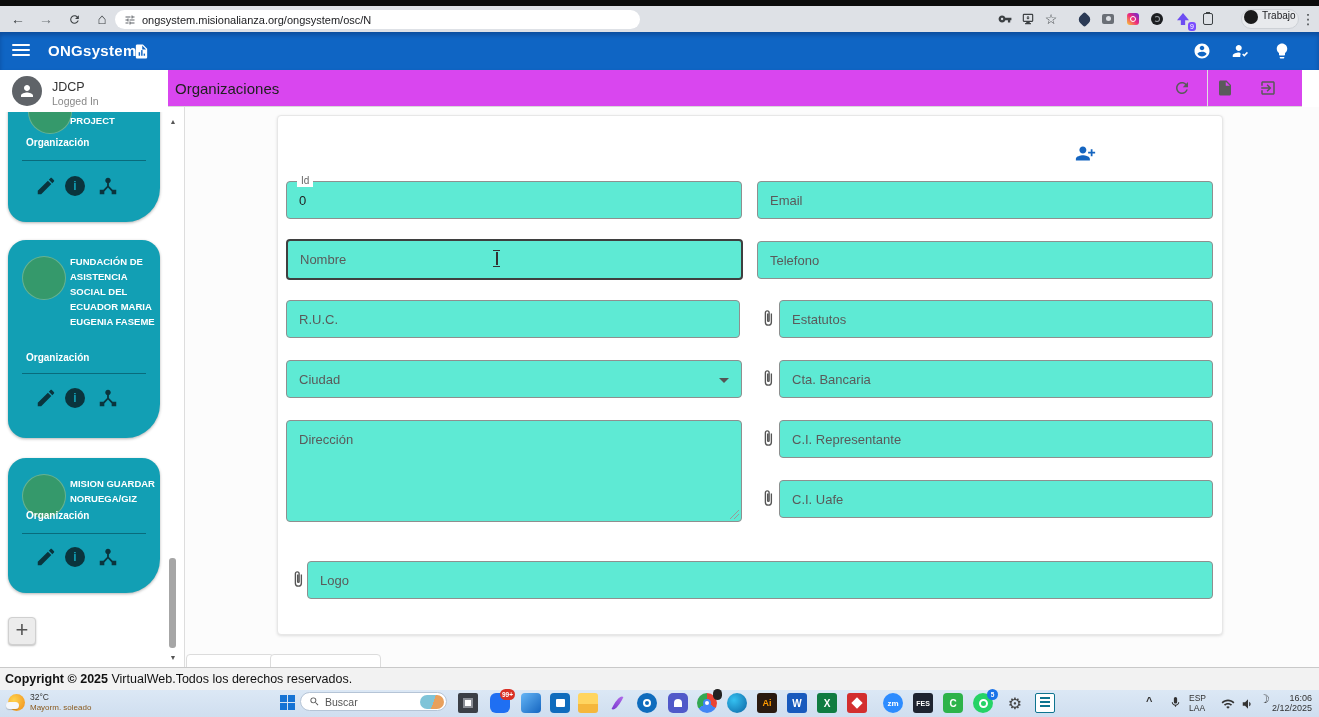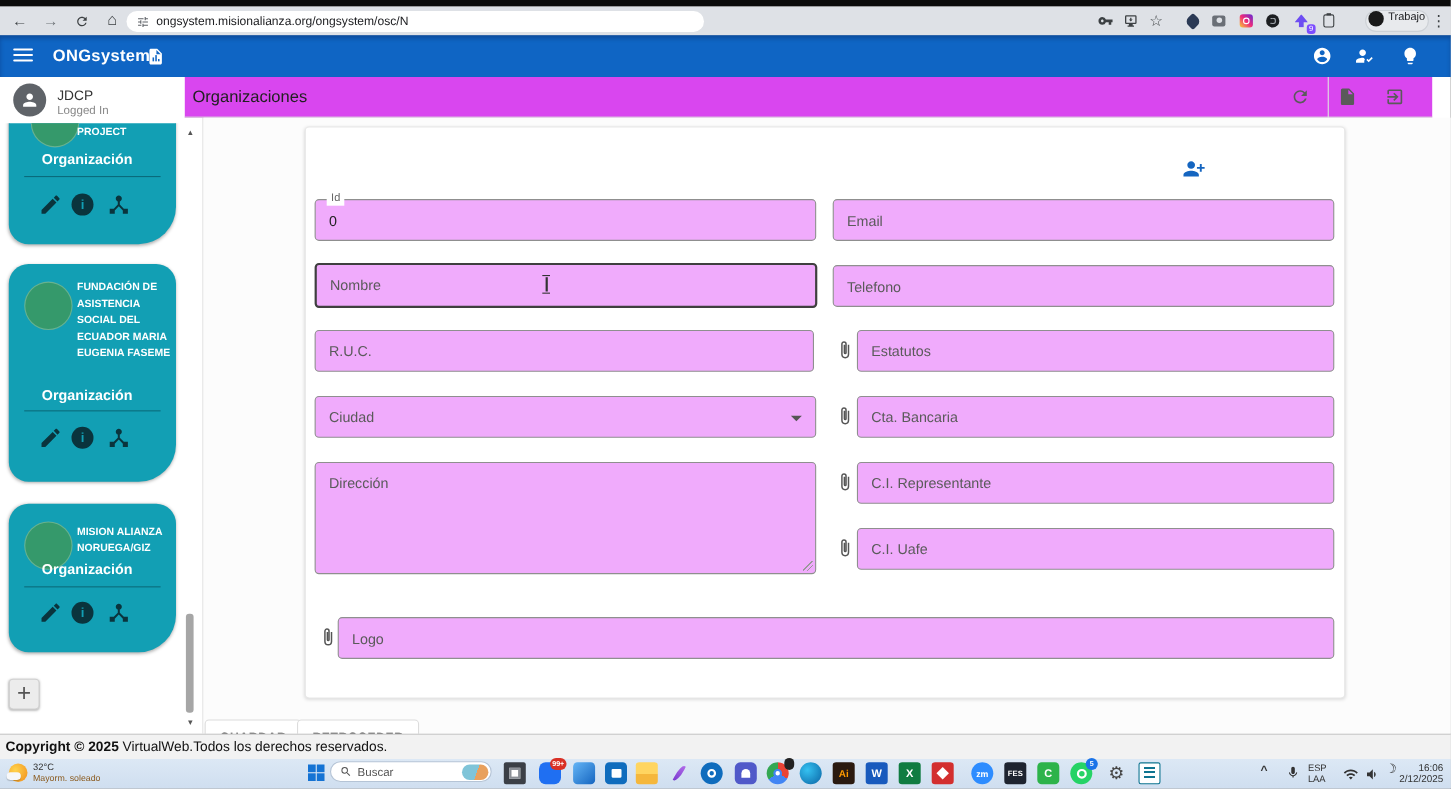--- a/index.html
+++ b/index.html
@@ -28,37 +28,37 @@
 
   
   .sidebar { position:absolute; left:0; top:70px; width:185px; height:597px; background:#fff; border-right:1px solid #ddd; }
   .suser-av { position:absolute; left:12px; top:6px; width:30px; height:30px; border-radius:50%; background:#5f6368; display:flex; align-items:center; justify-content:center; }
   .suser-name { position:absolute; left:52px; top:10px; font-size:12.5px; color:#333; }
   .suser-status { position:absolute; left:52px; top:25px; font-size:10.5px; color:#888; }
   .sscroll { position:absolute; left:0; top:42px; width:185px; height:555px; overflow:hidden; }
   .scard { position:absolute; left:8px; width:152px; background:#129fb4; border-radius:18px 18px 34px 18px; box-shadow:0 1px 3px rgba(0,0,0,.3); }
   .cav { position:absolute; border-radius:50%; background:#35996b; border:1px solid rgba(255,255,255,.25); }
   .ctitle { position:absolute; left:62px; width:92px; color:#fff; font-size:9.5px; font-weight:bold; line-height:15px; }
-  .corg { position:absolute; left:30px; color:#fff; font-size:13px; font-weight:bold; }
+  .corg { position:absolute; left:18px; color:#fff; font-size:10px; font-weight:bold; }
   .cdiv { position:absolute; left:14px; right:14px; height:1px; background:rgba(0,45,55,.45); }
   .cic { position:absolute; width:22px; height:22px; }
   .info-dot { border-radius:50%; background:#0a343d; color:#129fb4; font-size:12px; font-weight:bold; display:flex; align-items:center; justify-content:center; width:20px; height:20px; }
   .plus-btn { position:absolute; left:8px; top:505px; width:28px; height:28px; background:#ececec; border:1px solid #d0d0d0; border-radius:4px; color:#555; font-size:22px; line-height:24px; text-align:center; box-shadow:0 1px 2px rgba(0,0,0,.25); }
   .sscrollbar-arrow { position:absolute; left:167px; width:12px; font-size:7px; color:#555; text-align:center; }
   .sthumb { position:absolute; left:169px; top:488px; width:7px; height:90px; background:#a6a6a6; border-radius:3px; }
 
   
   .main-toolbar { position:absolute; left:168px; top:70px; width:1134px; height:37px; background:#d946ef; border-bottom:1px solid #d9d9d9;text-decoration:underline; }
   .mt-title { position:absolute; left:7px; top:10px; font-size:15px; color:#212121; }
   .mticon { position:absolute; top:9px; width:18px; height:18px; }
   .mt-div { position:absolute; right:94px; top:0; width:1px; height:37px; background:#e0e0e0; }
   .main-content { position:absolute; left:185px; top:107px; width:1134px; height:560px; background:#fcfcfc; }
   .form-card { position:absolute; left:92px; top:8px; width:946px; height:520px; background:#fff; border:1px solid #e7e7e7; border-radius:4px; box-shadow:0 1px 3px rgba(0,0,0,.12); }
 
-  .fld { position:absolute; border:1px solid #8f8f8f; border-radius:4px; background:#f0abfc; }
+  .fld { position:absolute; border:1px solid #8f8f8f; border-radius:4px; background:#5eead4; }
   .fld input, .fld textarea { width:100%; height:100%; border:none; outline:none; background:transparent; padding:0 12px; font-family:"Liberation Sans",sans-serif; font-size:13px; color:#222; resize:none; }
   .fld textarea { padding-top:11px; }
   .fld input::placeholder, .fld textarea::placeholder { color:#5a5a5a; opacity:1; }
   .fld.focused { border:2px solid #3f3f3f; }
   .notch { position:absolute; top:-7px; left:10px; background:#fff; padding:0 4px; font-size:10px; color:#666; line-height:12px; }
   .caret { position:absolute; right:12px; top:17px; width:0; height:0; border-left:5px solid transparent; border-right:5px solid transparent; border-top:5px solid #555; }
   .clip { position:absolute; width:18px; height:18px; }
   .resize-grip { position:absolute; right:2px; bottom:2px; width:9px; height:9px; background:
      linear-gradient(135deg, transparent 45%, #999 45%, #999 52%, transparent 52%, transparent 68%, #999 68%, #999 75%, transparent 75%); }
   .ibeam { position:absolute; width:9px; height:17px; }
@@ -271,21 +271,21 @@
             <use href="#sy-edit"></use>
           </svg>
         <div class="cic info-dot" style="left:57px;top:148px">i</div>
         <svg class="ic cic" style="left:89px;top:147px" viewBox="0 0 24 24" fill="#0a343d">
             <use href="#sy-hub"></use>
           </svg>
       </div>
 
       <div class="scard" style="top:346px;height:135px">
         <div class="cav" style="left:14px;top:16px;width:44px;height:44px"></div>
-        <div class="ctitle" style="top:18px">MISION ALIANZA NORUEGA/GIZ</div>
+        <div class="ctitle" style="top:18px">MISION GUARDAR NORUEGA/GIZ</div>
         <div class="corg" style="top:52px">Organización</div>
         <div class="cdiv" style="top:75px"></div>
         <svg class="ic cic" style="left:27px;top:88px" viewBox="0 0 24 24" fill="#0a343d">
             <use href="#sy-edit"></use>
           </svg>
         <div class="cic info-dot" style="left:57px;top:89px">i</div>
         <svg class="ic cic" style="left:89px;top:88px" viewBox="0 0 24 24" fill="#0a343d">
             <use href="#sy-hub"></use>
           </svg>
       </div>

